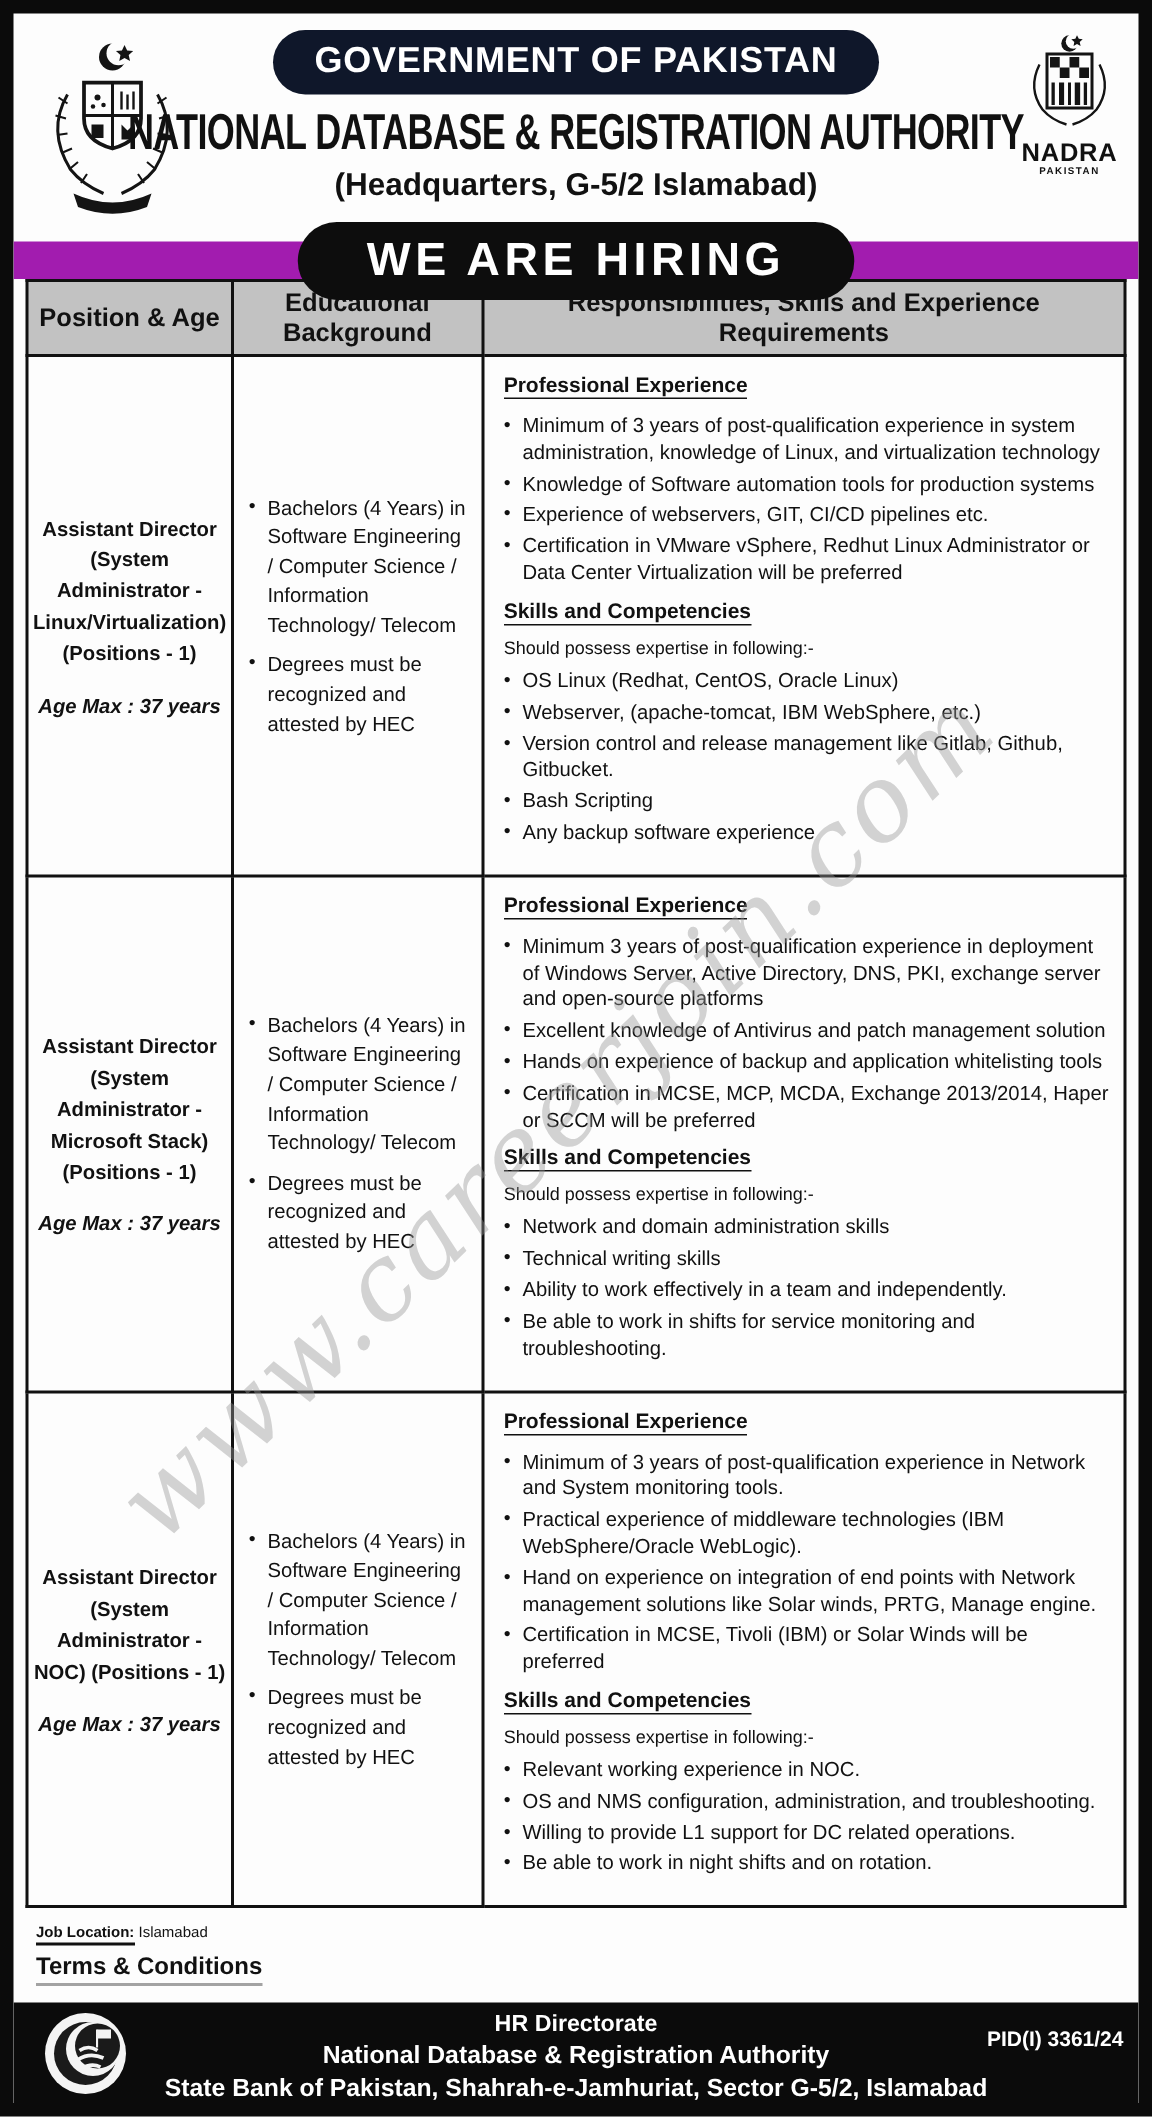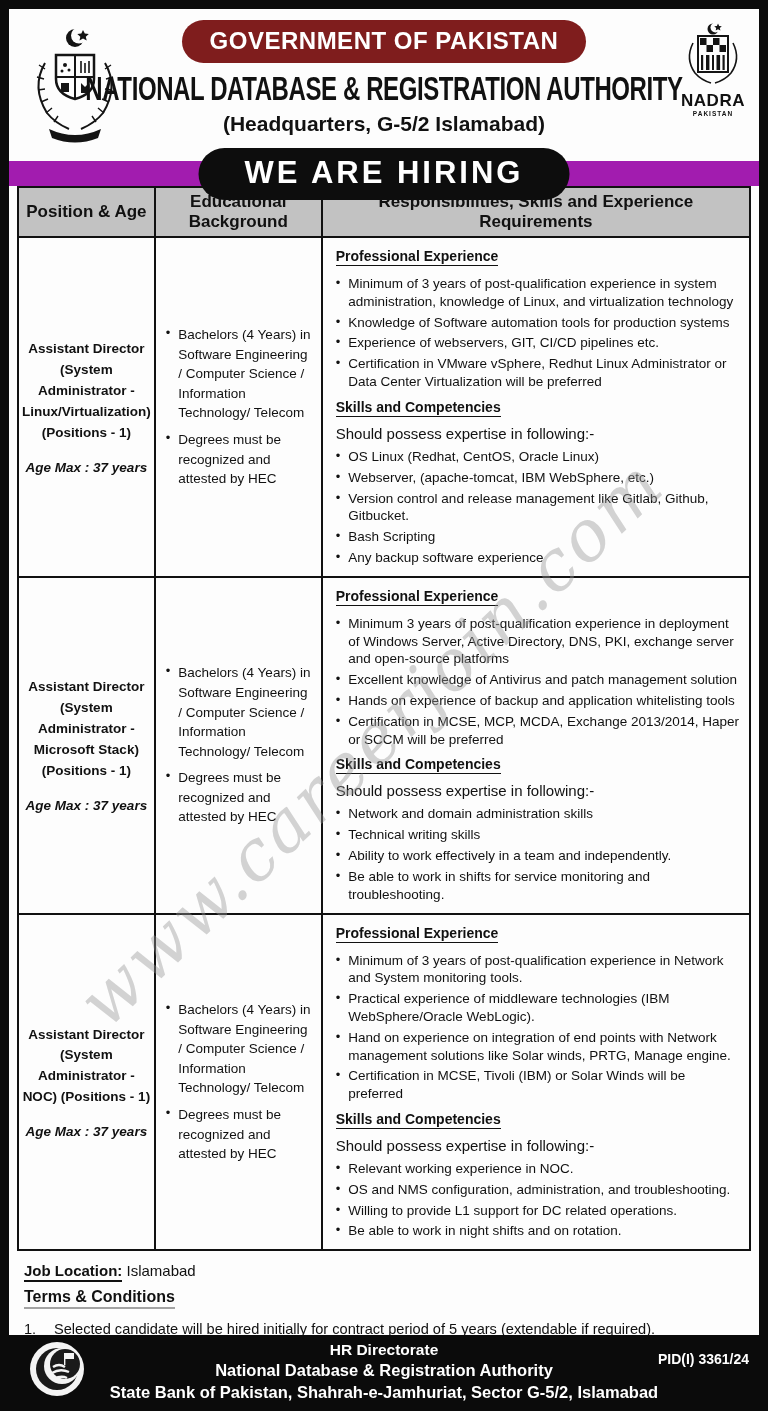--- a/index.html
+++ b/index.html
@@ -18,21 +18,21 @@
     overflow:hidden;
   }
 
   
   .header { position:relative; text-align:center; padding-top:5px; }
   .emblem-left { position:absolute; left:16px; top:16px; width:100px; height:120px; }
   .nadra-logo { position:absolute; right:8px; top:12px; width:76px; text-align:center; }
   .nadra-logo .nadra-word { font-weight:bold; font-size:17px; letter-spacing:0.5px; line-height:1; margin-top:1px; }
   .nadra-logo .nadra-sub { font-weight:bold; font-size:6.5px; letter-spacing:1px; line-height:1.4; }
   .gov-pill {
-    display:inline-block; background:#7f1d1d; color:#fff;
+    display:inline-block; background:#0f172a; color:#fff;
     font-size:24px; font-weight:bold; letter-spacing:0.5px;
     padding:7px 28px 8px; border-radius:26px; margin-top:6px;
   }
   .authority-title {
     margin-top:9px; font-size:30px; font-weight:900; letter-spacing:-0.5px;
     white-space:nowrap; transform:scale(0.80,1.12); transform-origin:center;
   }
   .hq-subtitle { margin-top:6px; font-size:21px; font-weight:bold; }
 
   
@@ -48,35 +48,35 @@
   .intro { margin:24px 14px 11px; font-size:15.5px; text-align:left; }
 
   
   table.jobs { border-collapse:collapse; width:calc(100% - 16px); margin:0 8px; }
   table.jobs th, table.jobs td { border:2px solid #111; }
   table.jobs th {
     background:#c2c2c2; font-size:17px; font-weight:bold; padding:4px 2px; height:22px;
   }
   td.col-pos { width:127px; text-align:center; vertical-align:middle; padding:4px 3px; }
   td.col-edu { width:167px; vertical-align:middle; padding:6px 6px 6px 10px; }
-  td.col-req { vertical-align:top; padding:5px 10px 6px 13px; }
+  td.col-req { vertical-align:top; padding:5px 10px 16px 13px; }
   .pos-title { font-weight:bold; font-size:13.5px; line-height:1.55; }
   .pos-age { font-weight:bold; font-style:italic; font-size:13.5px; margin-top:16px; }
   .bullet-item { display:flex; gap:8px; font-size:13.5px; line-height:1.32; margin:3px 0; text-align:left; }
   .bullet-item .dot { flex:none; font-size:13px; line-height:1.3; }
   td.col-edu .bullet-item { margin:7px 0; line-height:1.45; }
   .sec-heading {
     display:inline-block; font-weight:bold; font-size:14px;
     border-bottom:1.5px solid #111; padding-bottom:1px; margin:5px 0 6px;
   }
-  .sec-intro { font-size:15px; margin:2px 0 6px; }
+  .sec-intro { font-size:12px; margin:2px 0 6px; }
 
   
   .below { margin:11px 15px 0; }
-  .job-loc { font-size:15px; }
+  .job-loc { font-size:10px; }
   .job-loc .lbl { font-weight:bold; border-bottom:2px solid #111; padding-bottom:1px; }
   .terms-head {
     display:inline-block; font-size:16px; font-weight:bold;
     border-bottom:2px solid #a3a3a3; padding-bottom:1px; margin:9px 0 7px;
   }
   .term-row { display:flex; font-size:14.6px; line-height:1.22; margin:4.5px 0; }
   .term-num { flex:none; width:30px; }
   .term-text { flex:1; }
 
   

